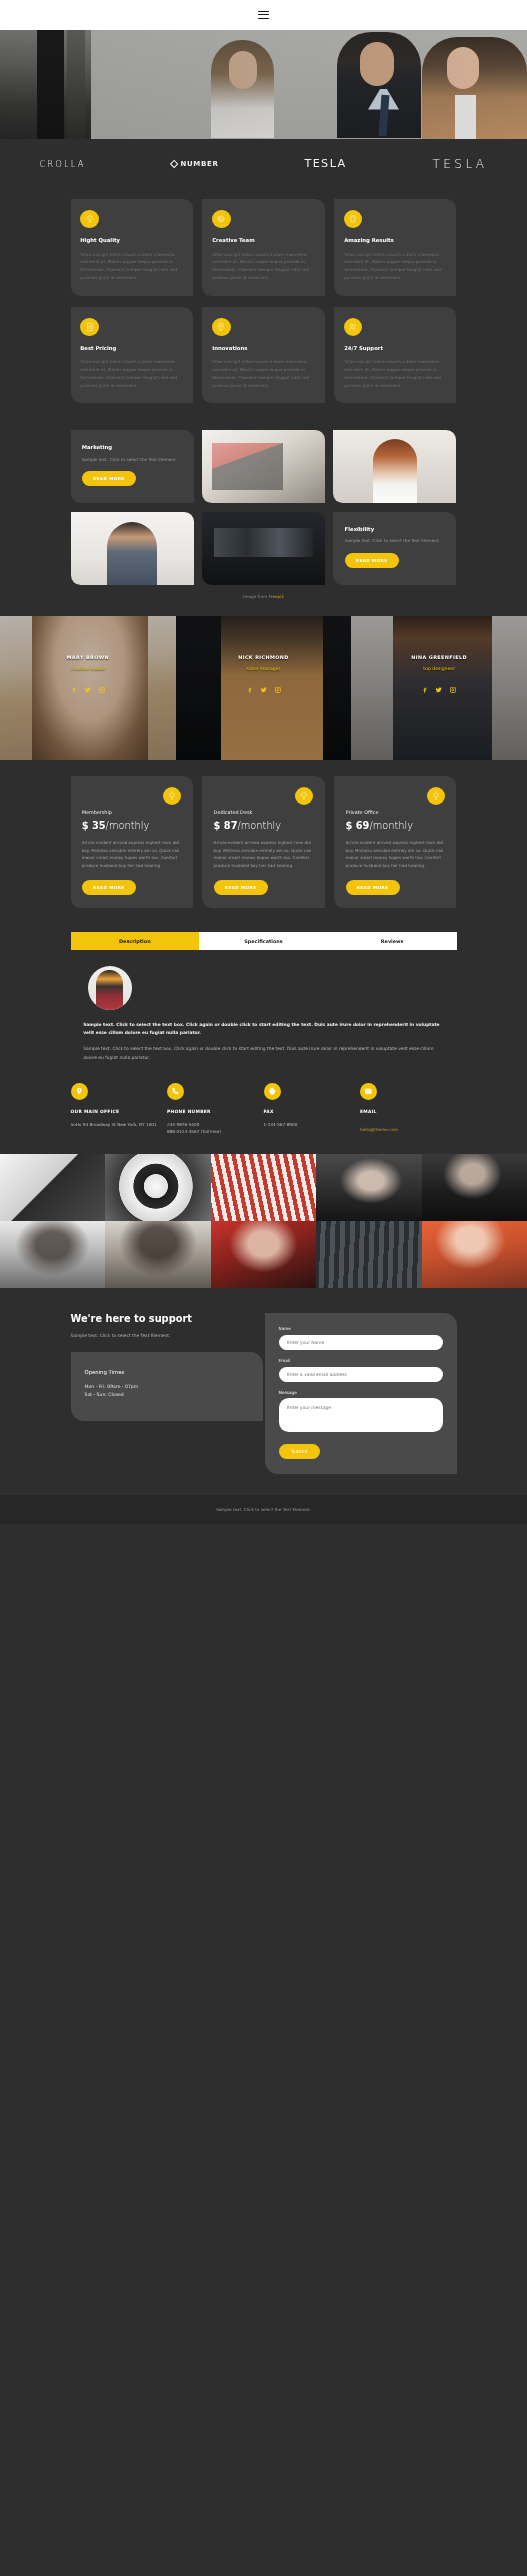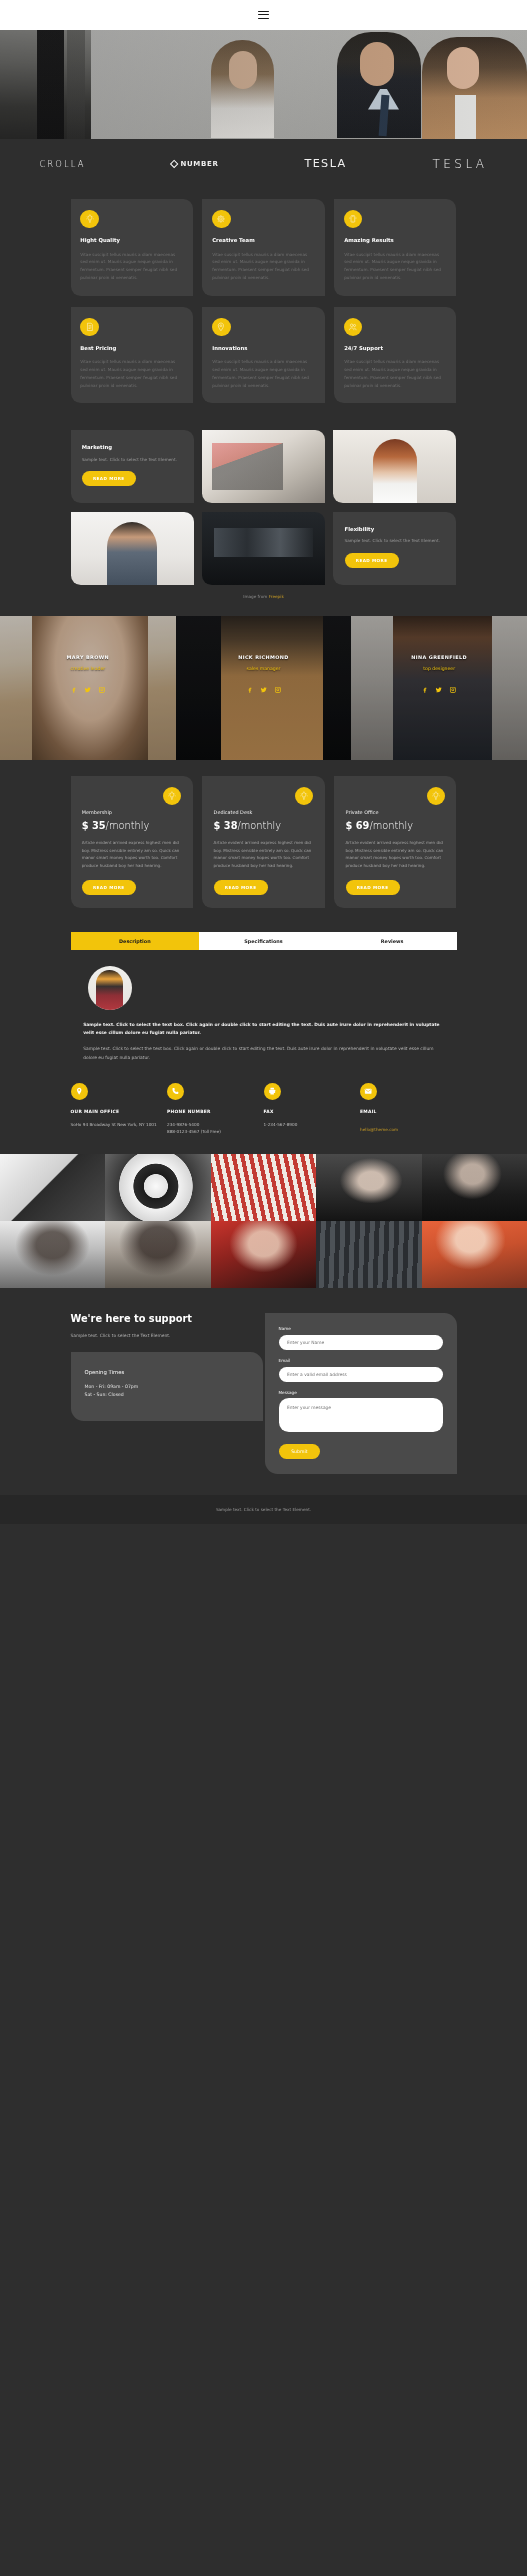--- a/index.html
+++ b/index.html
@@ -443,21 +443,21 @@
         <div class="pcard">
           <div class="circ">
             <svg viewBox="0 0 24 24">
                 <path d="M12 4a5 5 0 0 0-3 9v2h6v-2a5 5 0 0 0-3-9z"></path>
                 <path d="M10 18h4M10.5 20.5h3M12 1v1.5M4.5 5.5l1 1M19.5 5.5l-1 1M2.5 12H4M20 12h1.5"></path>
               </svg>
           </div>
           <div class="p-name">Dedicated Desk</div>
           <div class="p-price">
             <b><span>$</span>
-            <span>38</span></b><span>/monthly</span>
+            <span>87</span></b><span>/monthly</span>
           </div>
           <div class="p-body">Article evident arrived express highest men did boy. Mistress sensible entirely am so. Quick can manor smart money hopes worth too. Comfort produce husband boy her had hearing.</div>
           <button class="btn-yellow" style="margin-top:0">READ MORE</button>
         </div>
 
         <div class="pcard">
           <div class="circ">
             <svg viewBox="0 0 24 24">
                 <path d="M12 4a5 5 0 0 0-3 9v2h6v-2a5 5 0 0 0-3-9z"></path>
                 <path d="M10 18h4M10.5 20.5h3M12 1v1.5M4.5 5.5l1 1M19.5 5.5l-1 1M2.5 12H4M20 12h1.5"></path>

